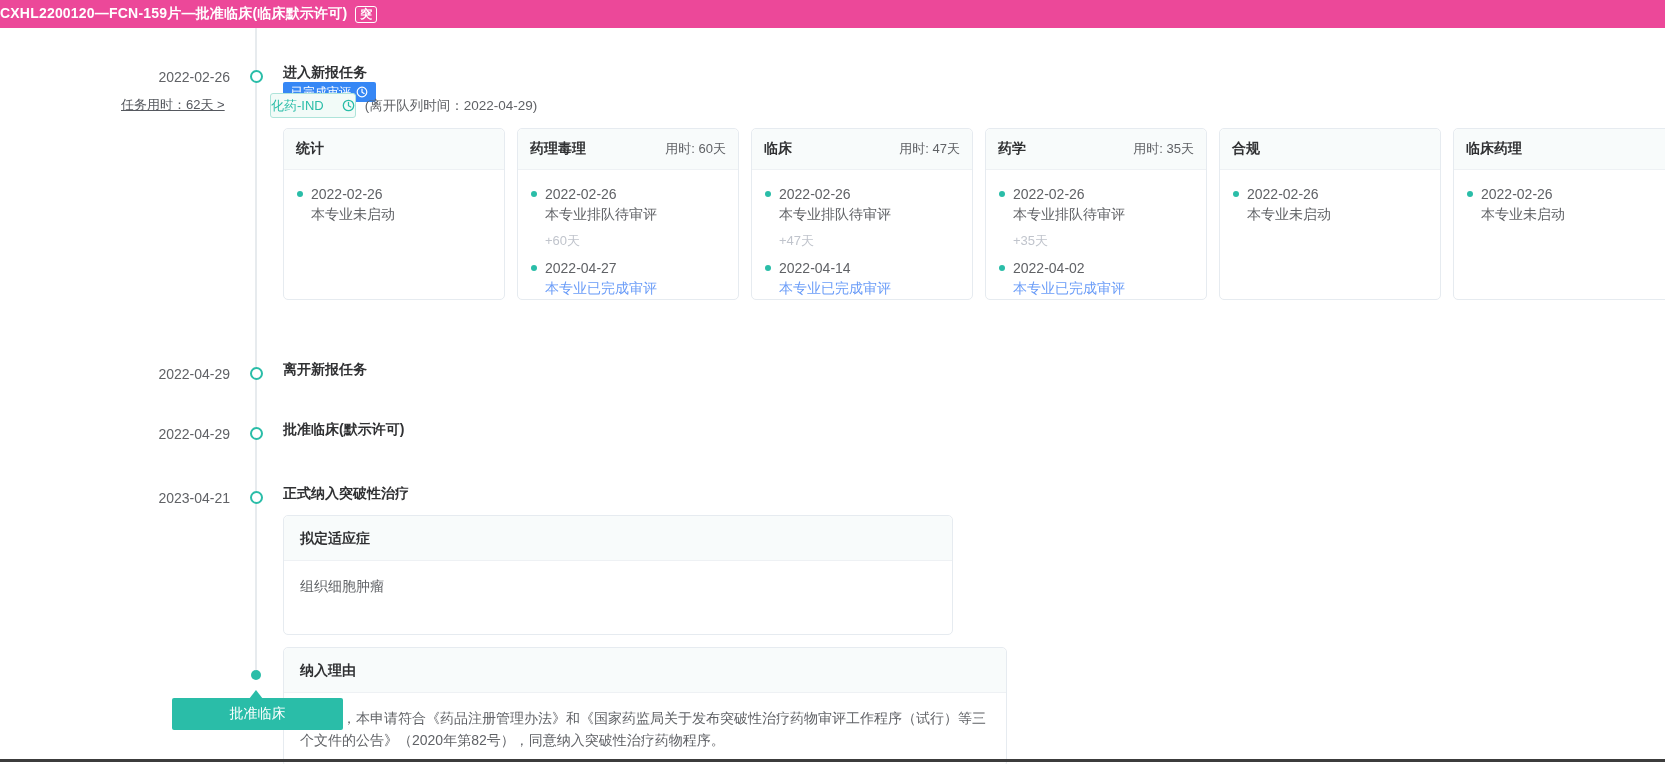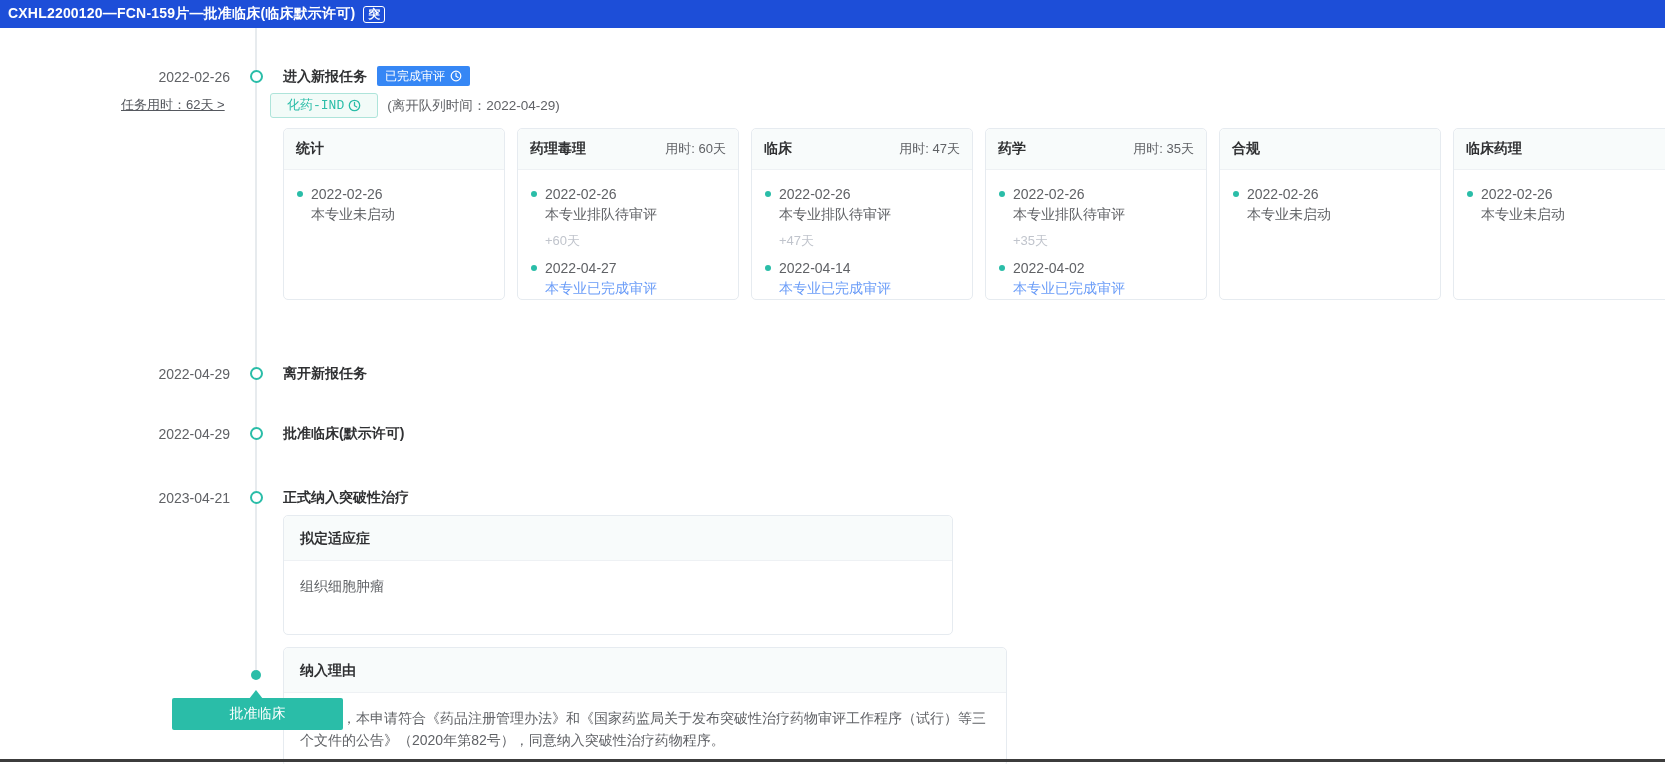--- a/index.html
+++ b/index.html
@@ -1,38 +1,38 @@
 <!DOCTYPE html>
 <html><head>
 <meta charset="utf-8">
 <style>
   html,body{margin:0;padding:0;background:#fff;}
   body{font-family:"Liberation Sans","DejaVu Sans",sans-serif;}
   .page{position:relative;width:1665px;height:764px;background:#ffffff;overflow:hidden;}
 
   
-  .topbar{position:absolute;top:0;left:0;right:0;height:28px;background:#1d4ed8;display:flex;align-items:center;padding-left:8px;box-sizing:border-box;color:#fff;}
+  .topbar{position:absolute;top:0;left:0;right:0;height:28px;background:#ec4899;display:flex;align-items:center;box-sizing:border-box;color:#fff;}
   .topbar-title{font-size:14px;font-weight:bold;letter-spacing:.2px;}
   .topbar-tag{margin-left:8px;border:1px solid #ffffff;border-radius:3px;font-size:12px;line-height:15px;padding:0 4px;font-weight:bold;}
 
   
   .vline{position:absolute;left:255px;top:28px;width:2px;height:642px;background:#e7ebee;}
   .event-date{position:absolute;left:100px;width:130px;text-align:right;font-size:14px;color:#606266;line-height:18px;}
   .node{position:absolute;left:250px;width:9px;height:9px;border:2px solid #2abda8;border-radius:50%;background:#fff;}
   .end-dot{position:absolute;left:251px;top:670px;width:10px;height:10px;border-radius:50%;background:#2abda8;}
 
-  .event-head{position:absolute;left:283px;display:flex;align-items:flex-end;gap:10px;height:22px;}
+  .event-head{position:absolute;left:283px;display:flex;align-items:flex-start;height:22px;flex-direction:column;}
   .event-title{font-size:14px;font-weight:bold;color:#303133;}
   .badge-blue{display:inline-flex;align-items:center;gap:5px;background:#3687f5;color:#fff;font-size:12px;line-height:12px;padding:4px 8px;border-radius:2px;}
   .badge-blue svg{display:block;}
 
   .duration-link{position:absolute;left:121px;top:96px;font-size:13px;color:#55585e;text-decoration:underline;cursor:pointer;}
 
   .subrow{position:absolute;left:270px;top:93px;display:flex;align-items:center;gap:9px;}
-  .badge-ind{display:inline-flex;align-items:center;gap:4px;border:1px solid #aee4da;background:#f2fbf8;color:#2abda8;font-size:13px;line-height:13px;padding:5px 16px;border-radius:3px;font-family:Liberation Mono, monospace;}
+  .badge-ind{display:inline-flex;align-items:center;gap:18px;border:1px solid #aee4da;background:#f2fbf8;color:#2abda8;font-size:13px;line-height:13px;padding:5px 0;border-radius:3px;}
   .queue-note{font-size:13.5px;color:#606266;}
 
   
   .cards-row{position:absolute;left:283px;top:128px;display:flex;gap:12px;}
   .rcard{width:222px;height:172px;box-sizing:border-box;border:1px solid #e6ebf0;border-radius:5px;background:#fff;flex:none;}
   .rcard-h{height:41px;box-sizing:border-box;display:flex;align-items:center;justify-content:space-between;padding:0 12px;border-bottom:1px solid #eef1f4;background:#f8fbfb;border-radius:5px 5px 0 0;}
   .rcard-title{font-size:14px;font-weight:bold;color:#303133;}
   .rcard-dur{font-size:13px;color:#606266;}
   .rcard-b{padding:14px 12px 0 12px;}
   .entry{position:relative;padding-left:15px;font-size:14px;color:#606266;line-height:20px;}

